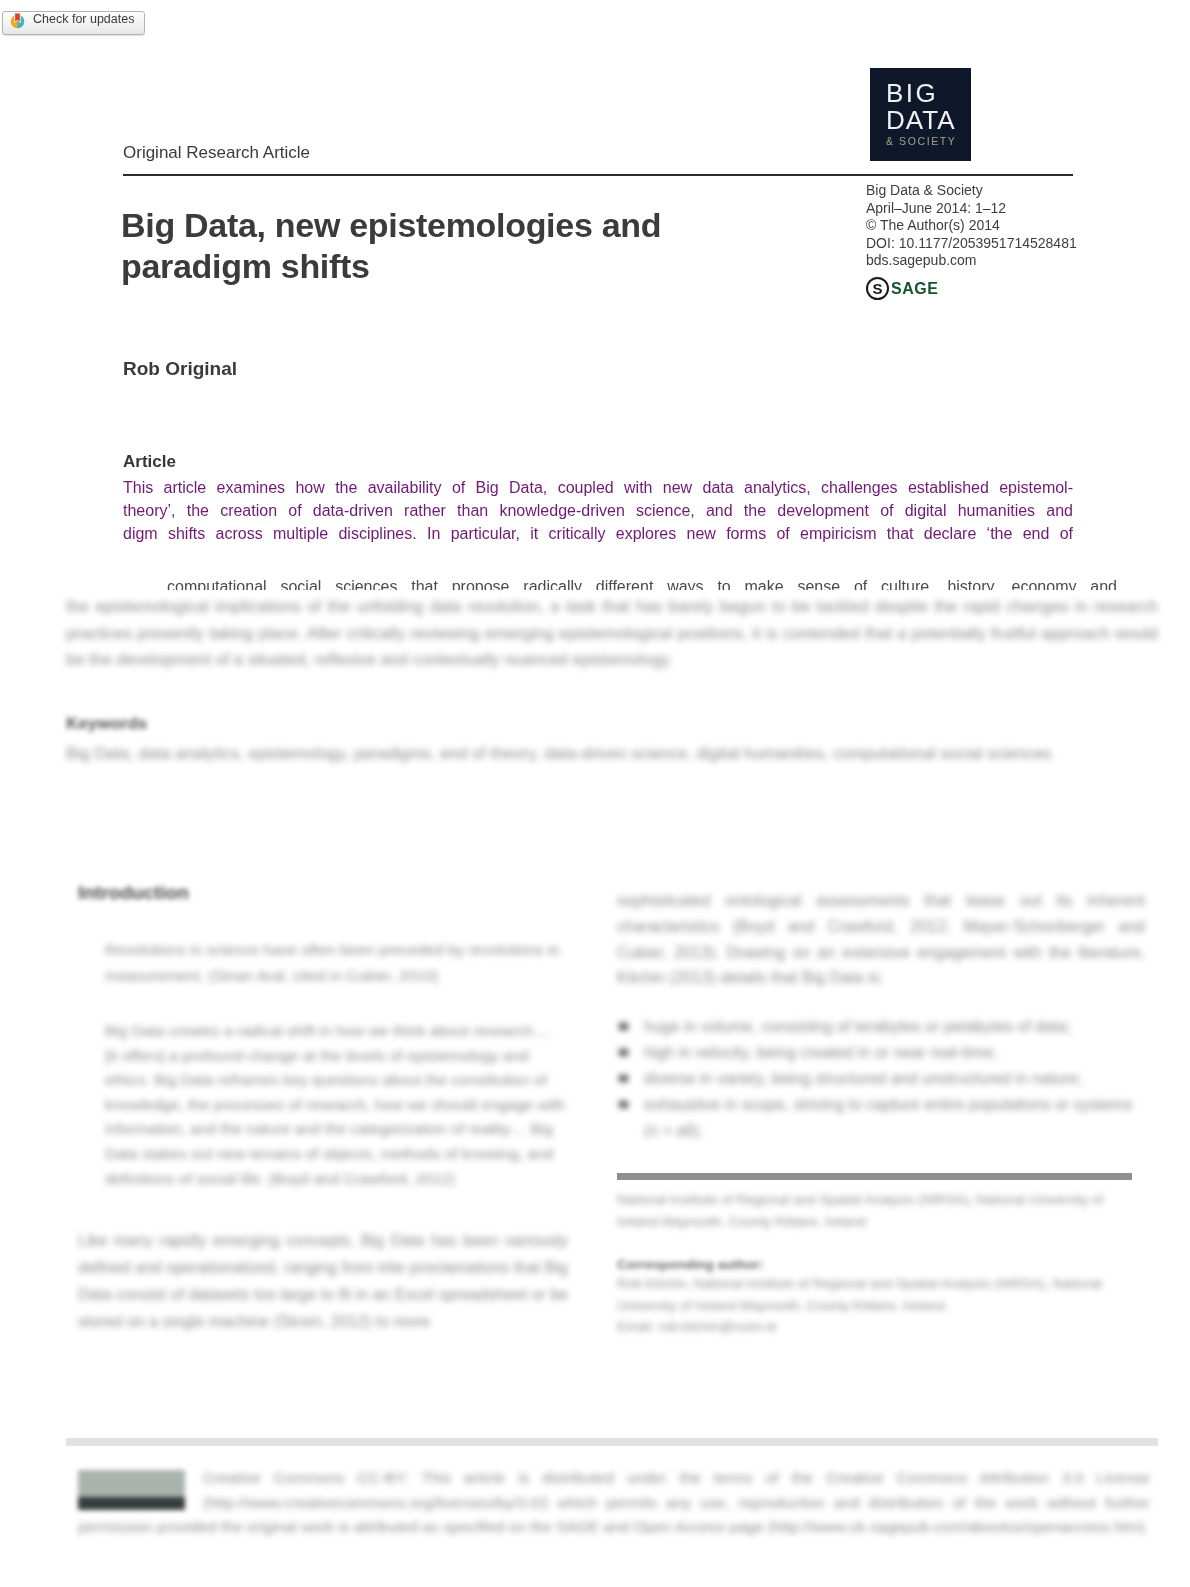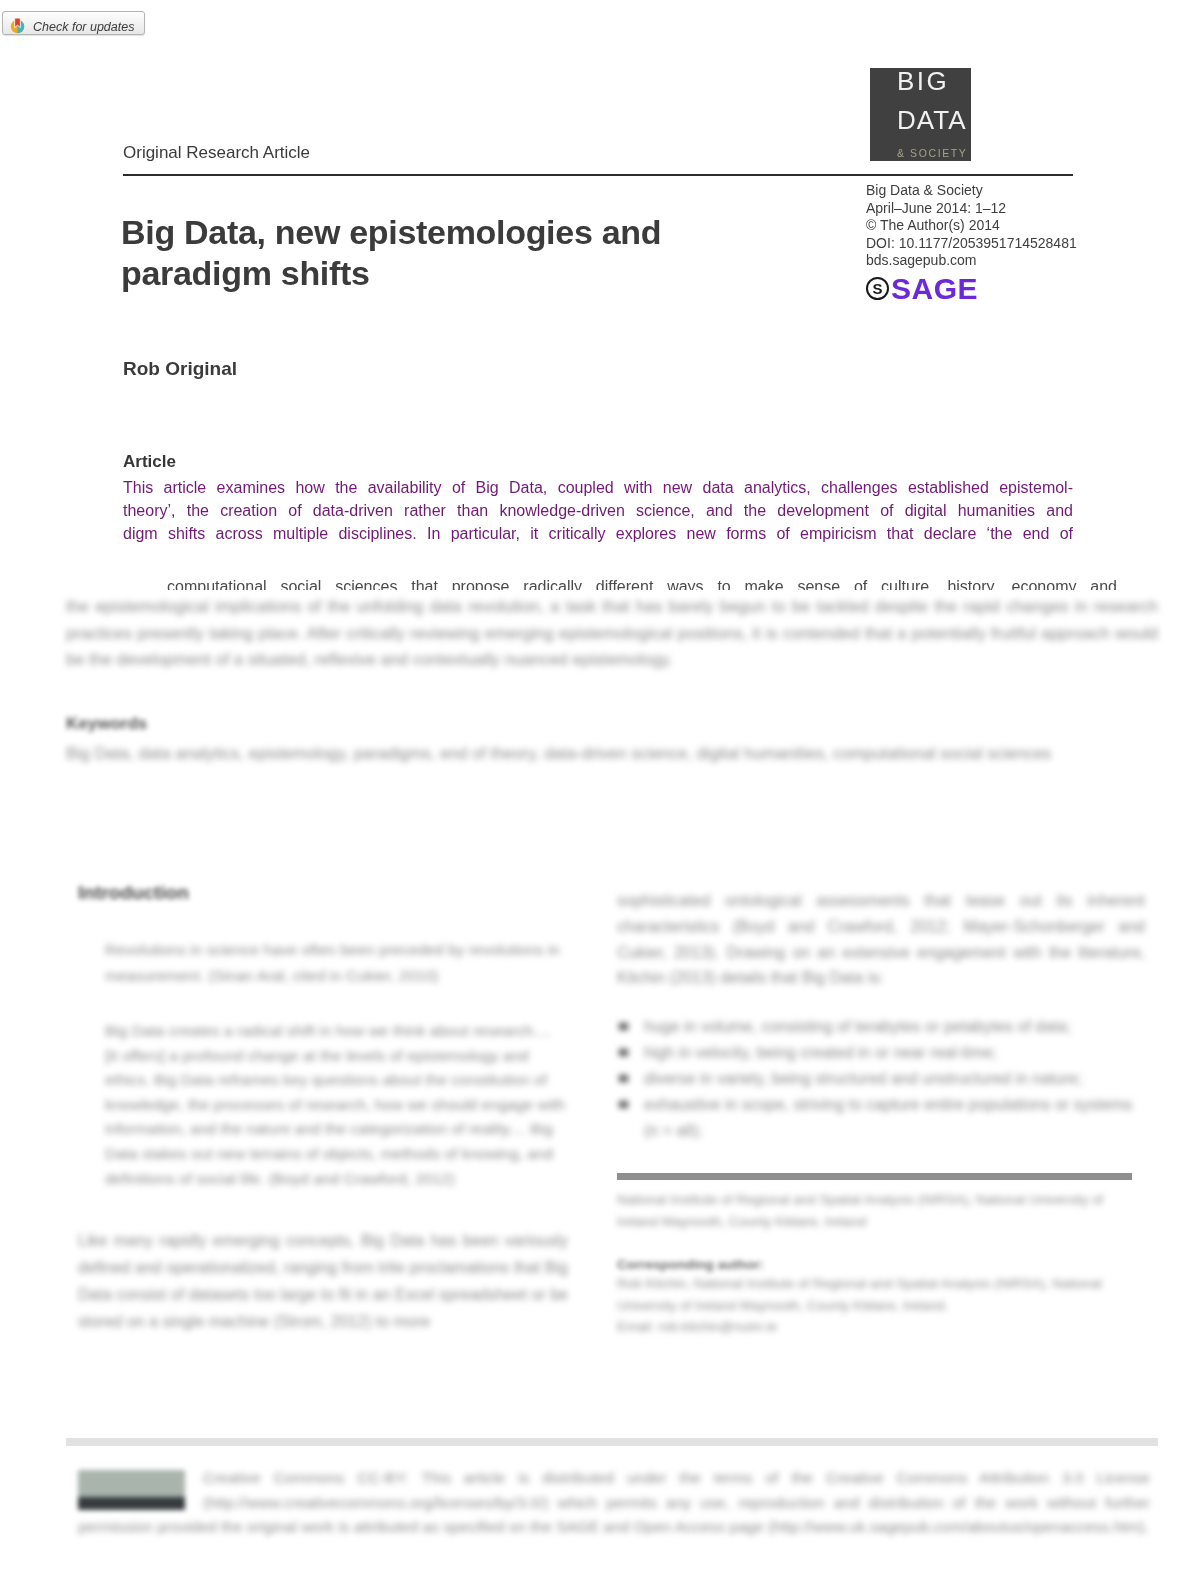--- a/index.html
+++ b/index.html
@@ -5,55 +5,54 @@
   * { margin:0; padding:0; box-sizing:border-box; }
   html,body { background:#ffffff; }
   .page {
     position:relative; width:1190px; height:1587px; background:#fff;
     font-family:"Liberation Sans", sans-serif; color:#3d3d3d; overflow:hidden;
   }
 
   
   .crossmark {
     position:absolute; left:2px; top:11px; height:24px;
-    display:flex; align-items:flex-end; gap:7px; padding:0 10px 0 6px;
+    display:flex; align-items:flex-start; gap:7px; padding:0 10px 0 6px;
     border:1px solid #b4b4b4; border-radius:3px;
     background:linear-gradient(#fefefe, #e7e7e7);
     box-shadow:0 1px 1px rgba(0,0,0,.12);
     cursor:pointer;
-    font-style:italic;
   }
   .crossmark span.lbl { font-size:12.5px; color:#3c3c3c; }
 
   
   .bds-logo {
     position:absolute; left:870px; top:68px; width:101px; height:93px;
-    background:#404040; color:#f1f1f1;
-    display:flex; flex-direction:column; justify-content:space-between;
-    padding-left:27px;
+    background:#0f172a; color:#f1f1f1;
+    display:flex; flex-direction:column; justify-content:center;
+    padding-left:16px;
   }
   .bds-logo .l1 { font-size:26px; line-height:27px; letter-spacing:2.5px; font-weight:400; }
   .bds-logo .l2 { font-size:26px; line-height:27px; letter-spacing:1px; font-weight:400; }
   .bds-logo .l3 { font-size:10.5px; line-height:15px; letter-spacing:1.6px; color:#a6a388; }
 
   
   .kicker { position:absolute; left:123px; top:143px; font-size:17px; color:#3a3a3a; }
   .head-rule { position:absolute; left:123px; top:174px; width:950px; height:2px; background:#2c2c2c; }
-  .title { position:absolute; left:121px; top:212px; font-size:34px; font-weight:bold; line-height:41px; letter-spacing:-0.3px; color:#3b3b3b; }
+  .title { position:absolute; left:121px; top:205px; font-size:34px; font-weight:bold; line-height:41px; letter-spacing:-0.3px; color:#3b3b3b; }
 
   
   .meta { position:absolute; left:866px; top:182px; font-size:14px; line-height:17.6px; color:#3e3e3e; }
   .meta .row { white-space:nowrap; }
   .sage { display:flex; align-items:center; margin-top:7px; }
   .sage .s-circle {
     width:23px; height:23px; border:2.5px solid #191919; border-radius:50%;
     display:flex; align-items:center; justify-content:center;
     font-weight:bold; font-size:15px; color:#191919; margin-right:2px;
   }
-  .sage .s-word { font-size:30px; font-weight:bold; letter-spacing:0.5px; color:#6d28d9; }
+  .sage .s-word { font-size:16px; font-weight:bold; letter-spacing:0.5px; color:#14532d; }
 
   .author { position:absolute; left:123px; top:358px; font-size:19px; font-weight:bold; color:#3a3a3a; }
 
   
   .abs-heading { position:absolute; left:123px; top:452px; font-size:17px; font-weight:bold; color:#363636; }
   .abs-lines { position:absolute; left:123px; top:479px; width:950px; font-size:16px; color:#701a75; }
   .abs-lines .aline { height:23.2px; overflow:hidden; text-align:justify; text-align-last:justify; }
   .abs-partial { position:absolute; left:123px; top:576px; width:950px; height:14px; overflow:hidden;
     font-size:16px; line-height:22px; text-align:justify; text-align-last:justify; color:#4a4a4a;margin-left:44px; }
 

